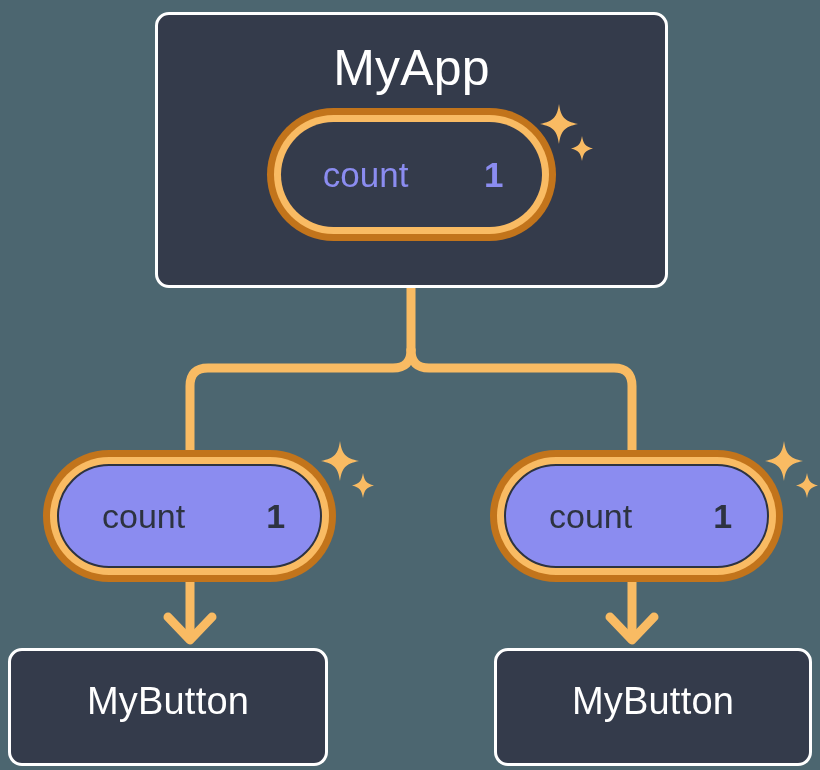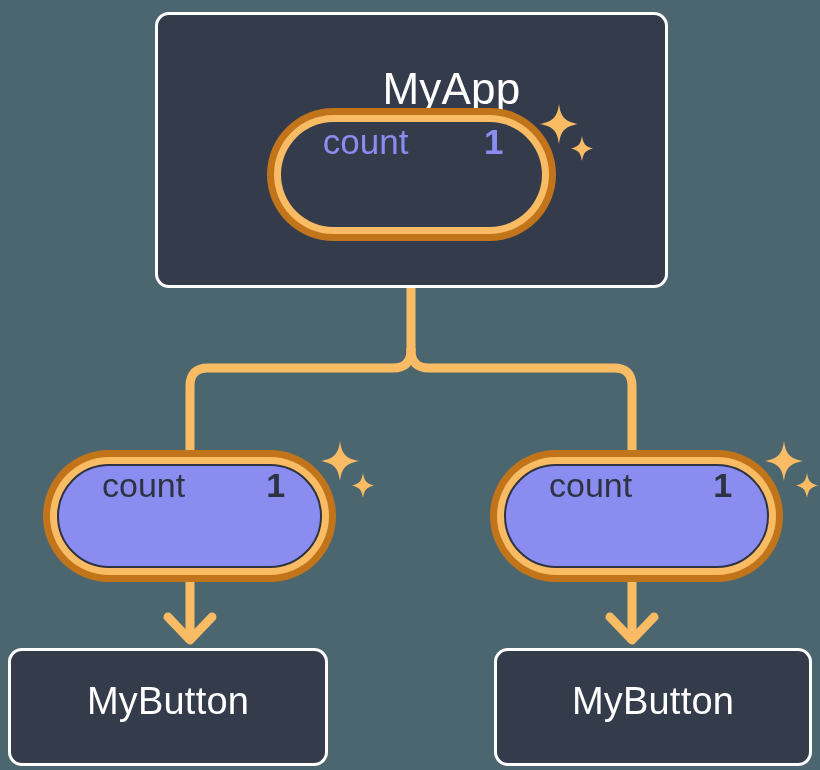--- a/index.html
+++ b/index.html
@@ -51,23 +51,22 @@
     white-space: nowrap;
   }
 
   #box-myapp {
     left: 155px;
     top: 12px;
     width: 513px;
     height: 276px;
   }
   #box-myapp .comp-title {
-    top: 49px;
-    font-size: 44px;
-    padding-left: 40px;
+    top: 24px;
+    font-size: 50px;
   }
 
   #box-mybutton-left {
     left: 8px;
     top: 648px;
     width: 320px;
     height: 118px;
   }
   #box-mybutton-right {
     left: 494px;
@@ -98,21 +97,21 @@
     background: #f9bb63;
     border-radius: 999px;
     padding: 7px;
   }
   .pill-inner {
     box-sizing: border-box;
     width: 100%;
     height: 100%;
     border-radius: 999px;
     display: flex;
-    align-items: flex-start;
+    align-items: center;
     overflow: hidden;
   }
   .pill-cell {
     display: flex;
     align-items: center;
     justify-content: center;
     white-space: nowrap;
   }
   .pill-key {
     flex: 1 1 auto;

